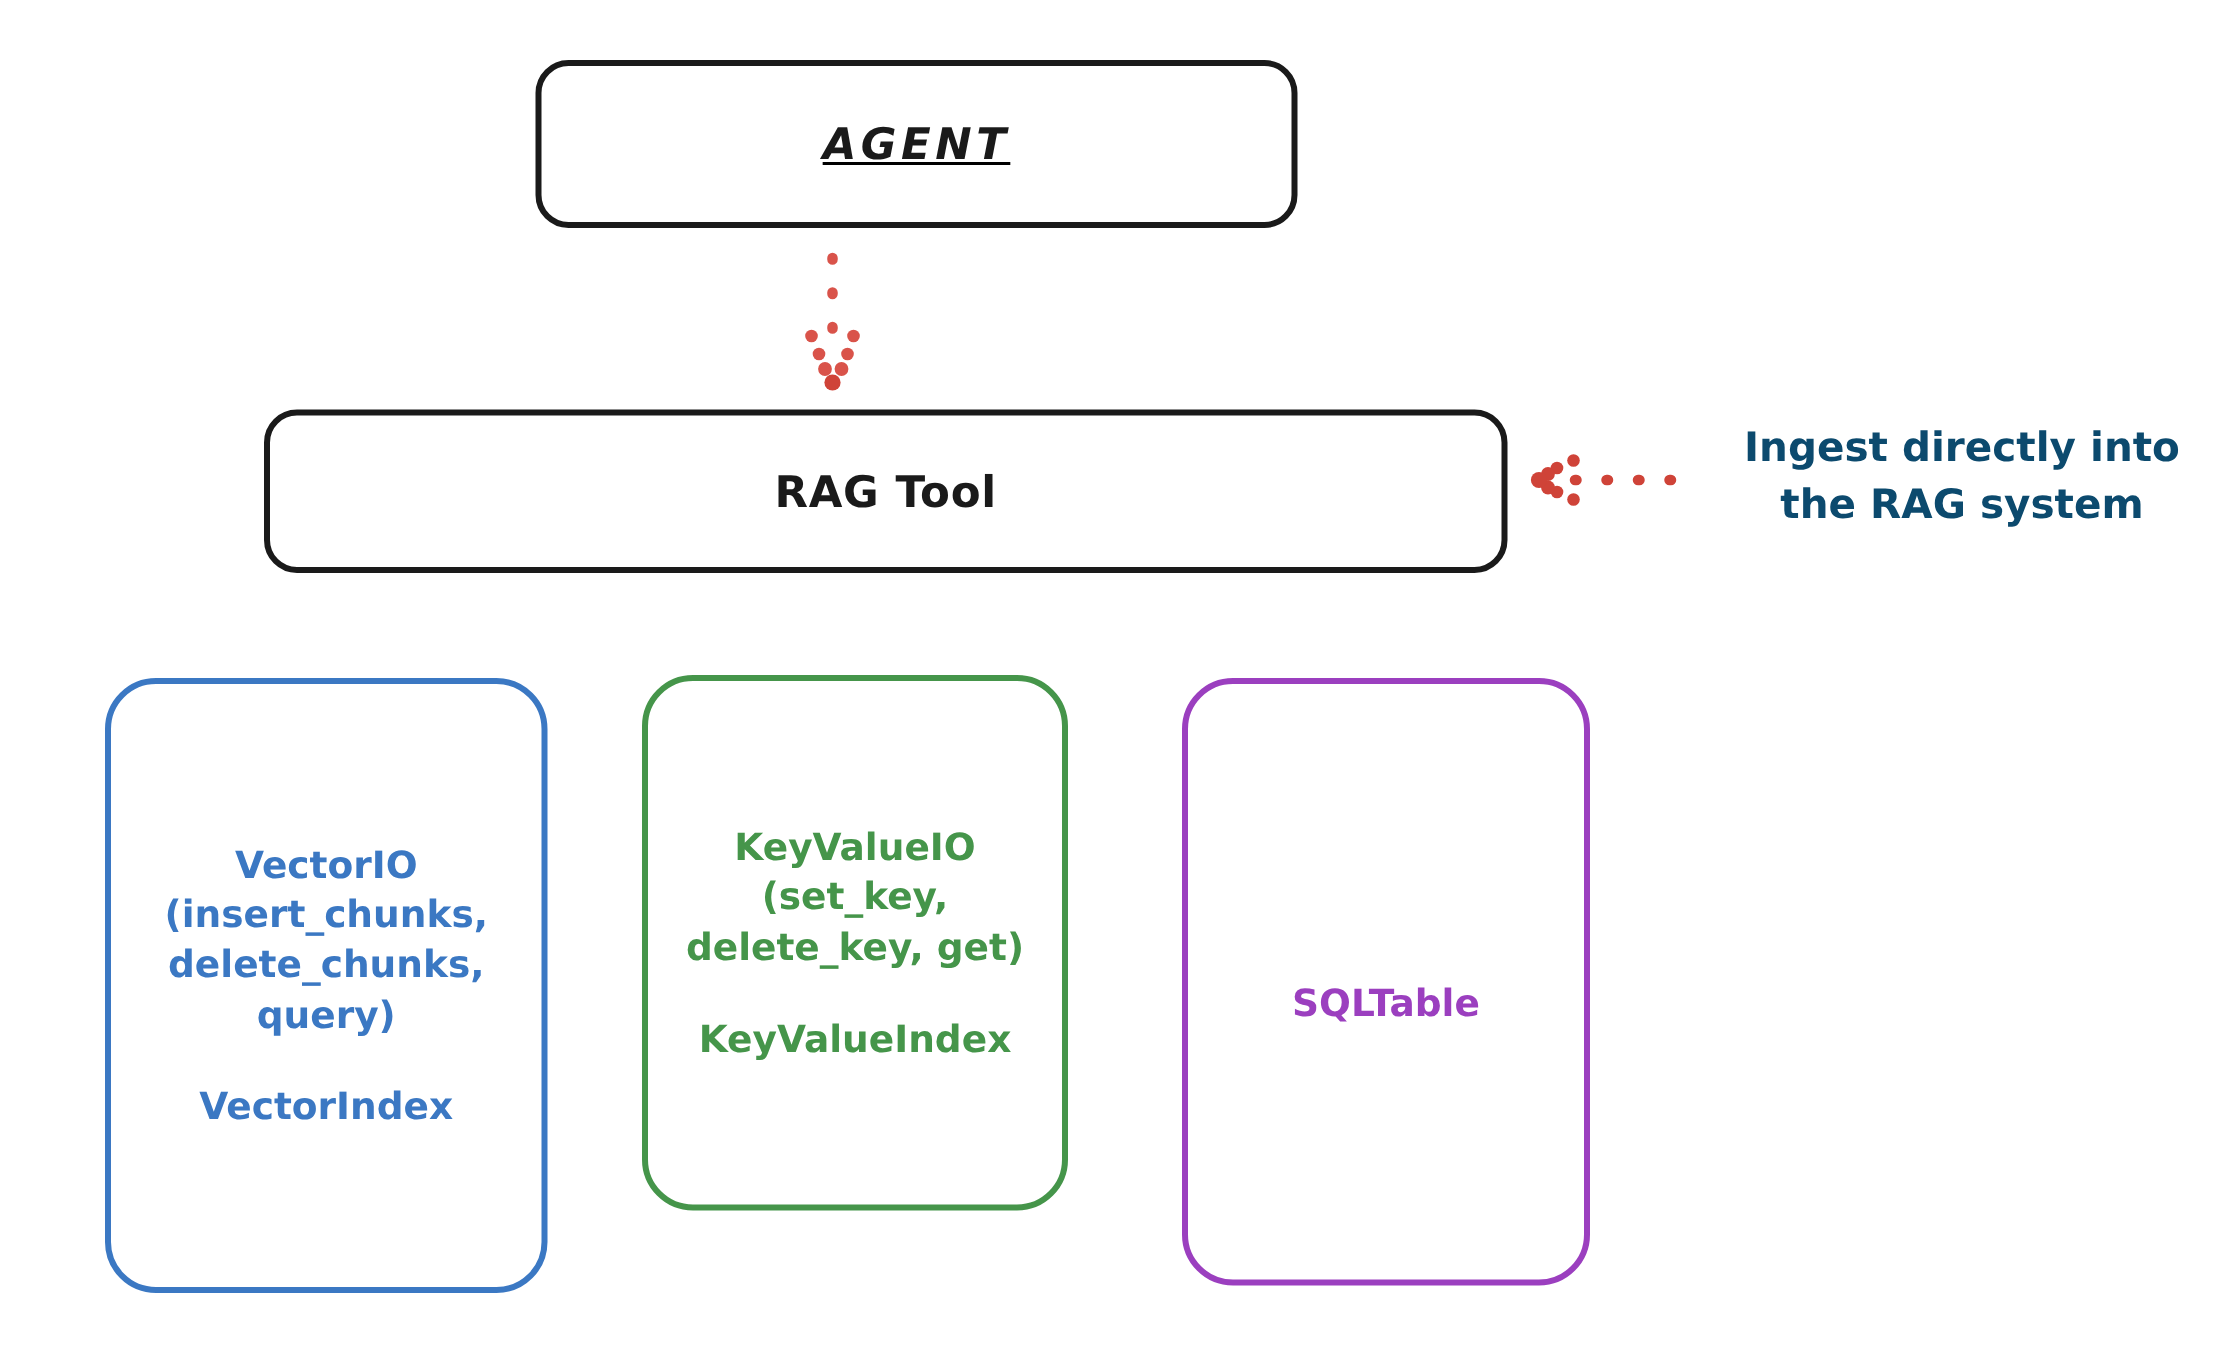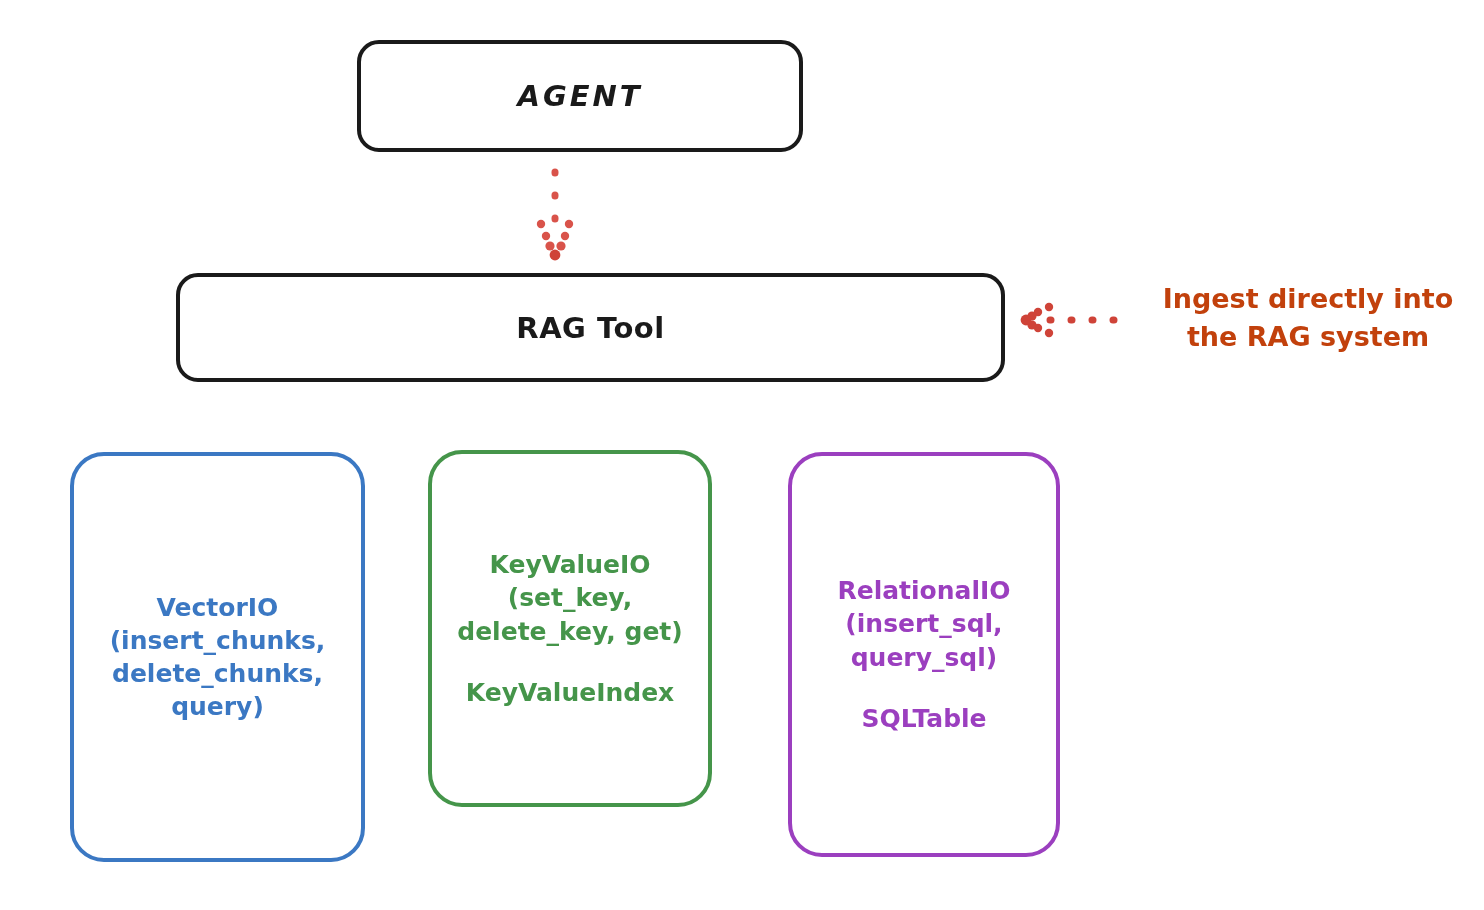--- a/index.html
+++ b/index.html
@@ -42,22 +42,23 @@
     font-family: "DejaVu Sans", sans-serif;
     font-style: italic;
     font-weight: 600;
     letter-spacing: 1.5px;
     color: #1a1a1a;
   }
 
   #agent-node {
     left: 357px;
     top: 40px;
-    width: 446px;
+    width: 508px;
     height: 112px;
+    text-decoration: underline;
   }
   #agent-node .label { font-size: 29px; letter-spacing: 3px; }
 
   #ragtool-node {
     left: 156px;
     top: 273px;
     width: 829px;
     height: 109px;
     margin-left: 20px;
   }
@@ -106,21 +107,21 @@
     border-color: #9b3fbf;
   }
   #relationalio-node .label { color: #9b3fbf; }
 
   
   #ingest-annotation {
     position: absolute;
     left: 1148px;
     top: 280px;
     width: 320px;
-    color: #c2410c;
+    color: #0c4a6e;
     font-family: "DejaVu Sans", sans-serif;
     font-weight: 600;
     font-size: 27px;
     line-height: 1.42;
     text-align: center;
     white-space: pre-line;
   }
 
   .edge-layer {
     position: absolute;
@@ -163,30 +164,28 @@
 
 <div class="node box-black" id="ragtool-node">
   <div class="label">RAG Tool</div>
 </div>
 
 <div class="node box-colored" id="vectorio-node">
   <div class="label">VectorIO
 (insert_chunks,
 delete_chunks,
 query)</div>
+  <div class="label secondary">VectorIndex</div>
 </div>
 
 <div class="node box-colored" id="keyvalueio-node">
   <div class="label">KeyValueIO
 (set_key,
 delete_key, get)</div>
   <div class="label secondary">KeyValueIndex</div>
 </div>
 
 <div class="node box-colored" id="relationalio-node">
-  <div class="label">RelationalIO
-(insert_sql,
-query_sql)</div>
   <div class="label secondary">SQLTable</div>
 </div>
 
 <div id="ingest-annotation">Ingest directly into
 the RAG system</div>
 
 </body></html>

